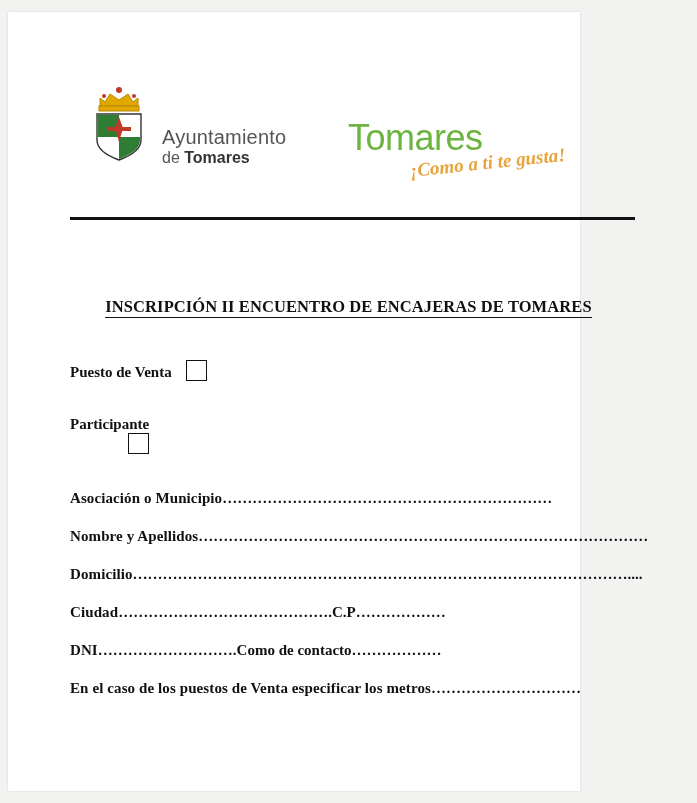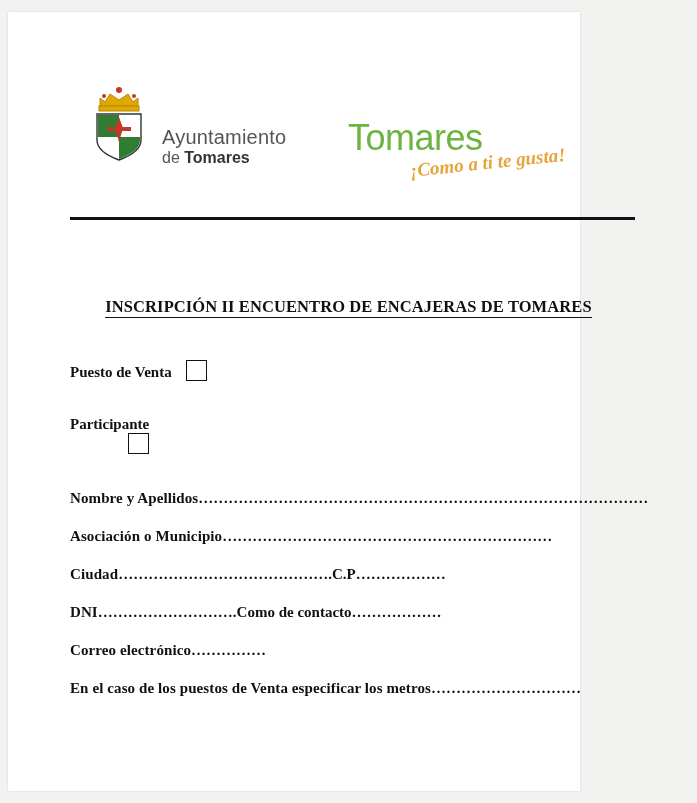--- a/index.html
+++ b/index.html
@@ -200,21 +200,21 @@
     <span class="label">Puesto de Venta</span>
     <span class="checkbox"></span>
   </div>
 
   <div class="opt opt-2">
     <span class="label">Participante</span>
     <span class="checkbox"></span>
   </div>
 
   <div class="fields">
+    <div class="field"><span>Asociación o Municipio</span><span class="dots">…………………………………………………………</span></div>
     <div class="field"><span>Nombre y Apellidos</span><span class="dots">………………………………………………………………………………</span></div>
-    <div class="field"><span>Asociación o Municipio</span><span class="dots">…………………………………………………………</span></div>
+    <div class="field"><span>Domicilio</span><span class="dots">………………………………………………………………………………………....</span></div>
     <div class="field"><span>Ciudad</span><span class="dots">…………………………………….C.P………………</span></div>
     <div class="field"><span>DNI</span><span class="dots">……………………….Como de contacto………………</span></div>
-    <div class="field"><span>Correo electrónico</span><span class="dots">……………</span></div>
     <div class="field"><span>En el caso de los puestos de Venta especificar los metros</span><span class="dots">…………………………</span></div>
   </div>
 
 </div>
 
 </body></html>

